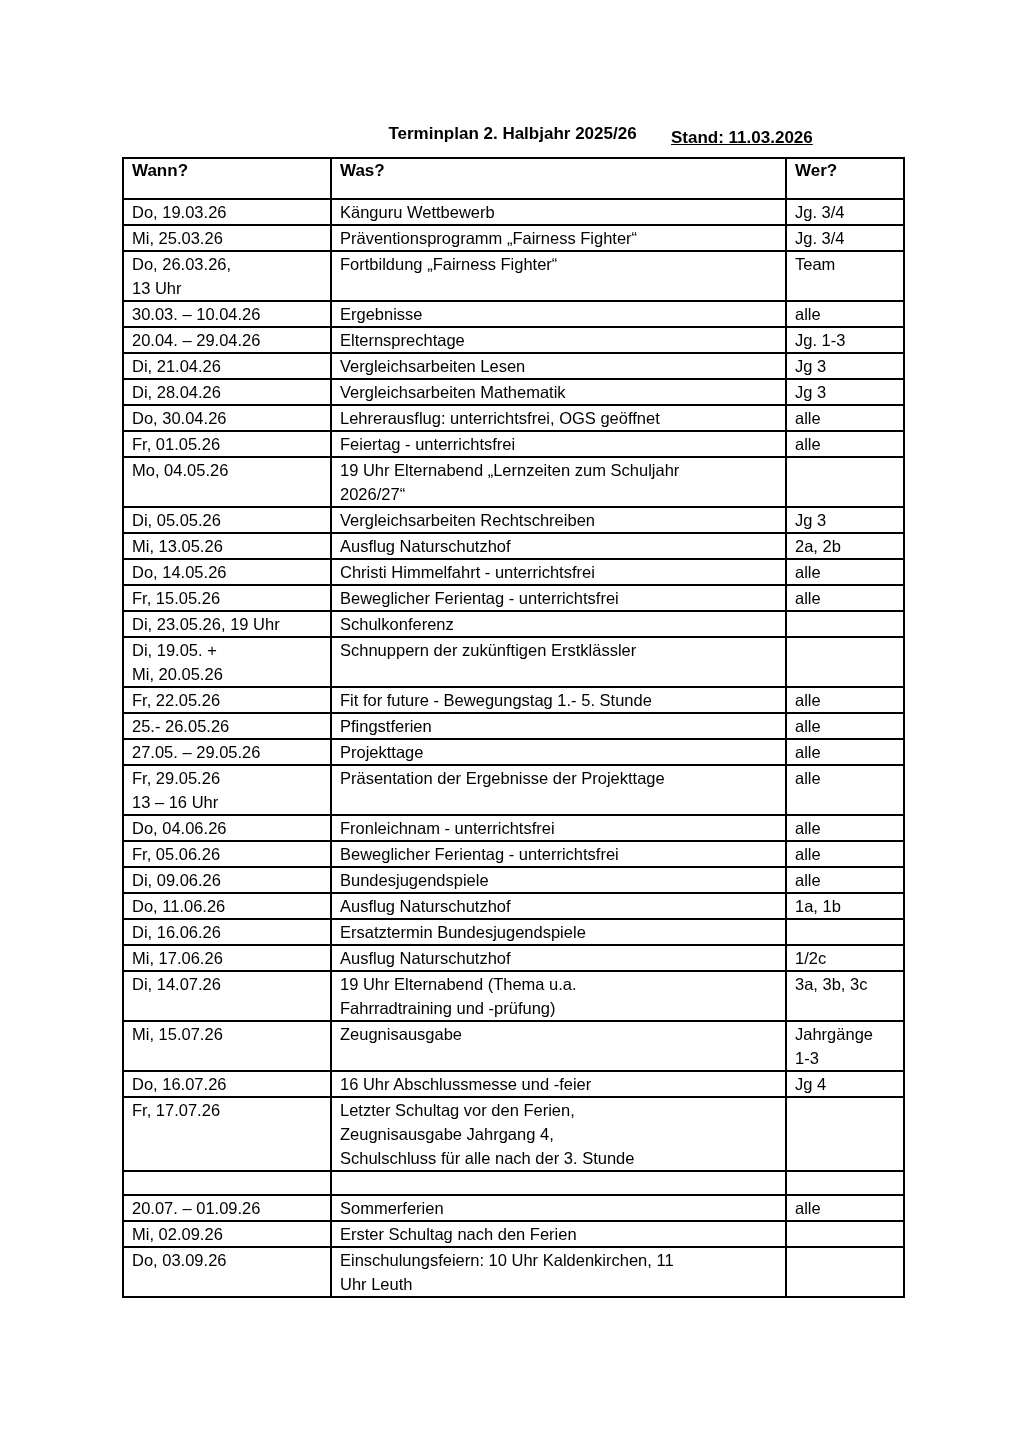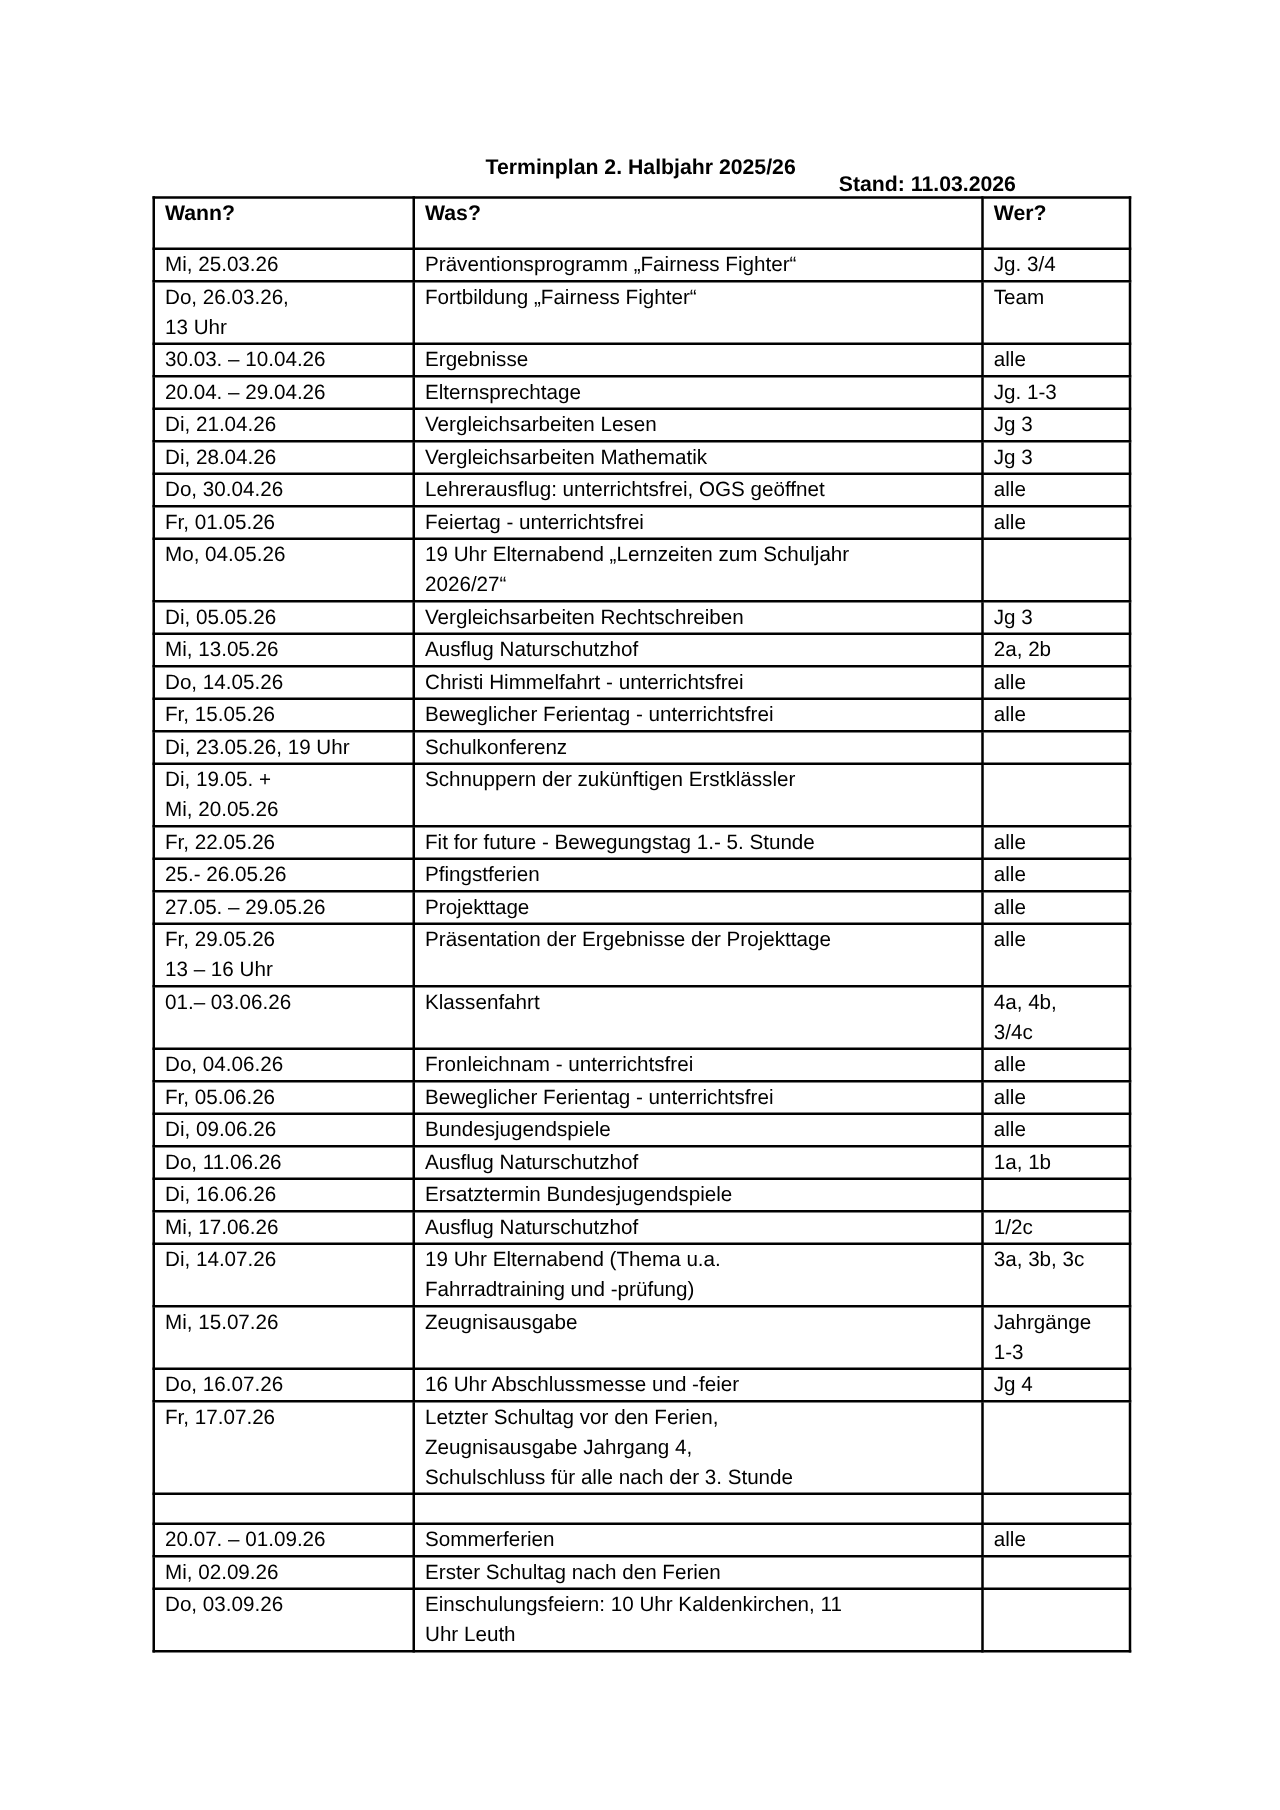--- a/index.html
+++ b/index.html
@@ -25,21 +25,22 @@
     height: 22px;
     font-size: 17px;
     font-weight: bold;
     line-height: 22px;
     white-space: nowrap;
     text-align: center;
   }
   .doc-stand {
     position: absolute;
     left: 549px;
-    top: 14px;
+    top: 4px;
+    text-decoration: underline;
   }
   table.schedule {
     position: absolute;
     top: 157px;
     left: 122px;
     width: 781px;
     border-collapse: collapse;
     table-layout: fixed;
     font-size: 16.5px;
     line-height: 24px;
@@ -84,20 +85,25 @@
     </colgroup>
     <thead>
       <tr>
         <th>Wann?</th>
         <th>Was?</th>
         <th>Wer?</th>
       </tr>
     </thead>
     <tbody id="schedule-rows">
         <tr>
+          <td>Do, 19.03.26</td>
+          <td>Känguru Wettbewerb</td>
+          <td>Jg. 3/4</td>
+        </tr>
+        <tr>
           <td>Mi, 25.03.26</td>
           <td>Präventionsprogramm „Fairness Fighter“</td>
           <td>Jg. 3/4</td>
         </tr>
         <tr>
           <td>Do, 26.03.26,
 13 Uhr</td>
           <td>Fortbildung „Fairness Fighter“</td>
           <td>Team</td>
         </tr>
@@ -183,26 +189,20 @@
           <td>Projekttage</td>
           <td>alle</td>
         </tr>
         <tr>
           <td>Fr, 29.05.26
 13 – 16 Uhr</td>
           <td>Präsentation der Ergebnisse der Projekttage</td>
           <td>alle</td>
         </tr>
         <tr>
-          <td>01.– 03.06.26</td>
-          <td>Klassenfahrt</td>
-          <td>4a, 4b,
-3/4c</td>
-        </tr>
-        <tr>
           <td>Do, 04.06.26</td>
           <td>Fronleichnam - unterrichtsfrei</td>
           <td>alle</td>
         </tr>
         <tr>
           <td>Fr, 05.06.26</td>
           <td>Beweglicher Ferientag - unterrichtsfrei</td>
           <td>alle</td>
         </tr>
         <tr>

